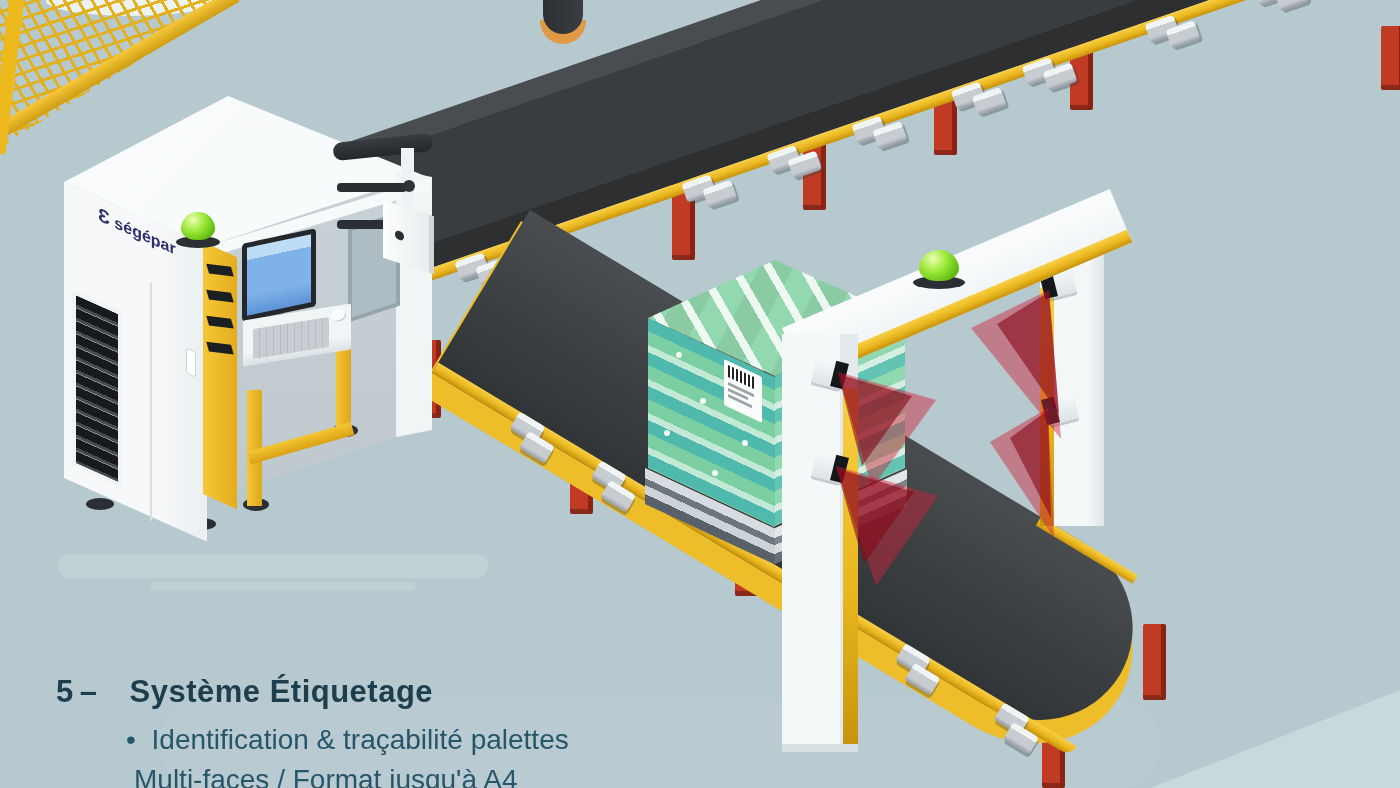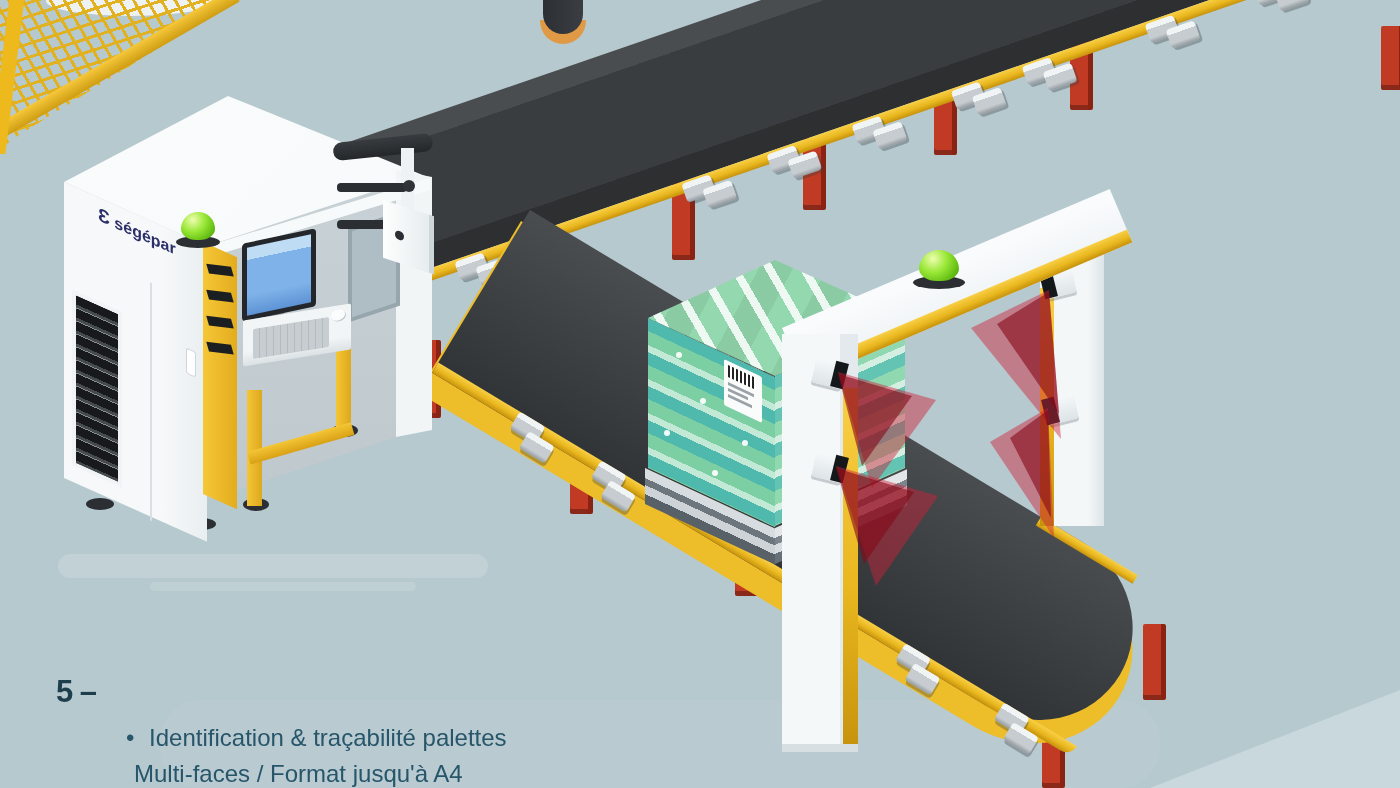--- a/index.html
+++ b/index.html
@@ -12,21 +12,21 @@
   .m2{left:18px;top:12px;}
   .dome{border-radius:50% 50% 46% 46%/62% 62% 40% 40%;background:radial-gradient(circle at 35% 28%,#eefdb0,#9ae838 40%,#63bd12 75%,#4d9a0a);}
   .base{background:#2b2f33;border-radius:50%;}
   .dotw{width:6px;height:6px;border-radius:50%;background:#fff;opacity:.92;}
   .beamL{position:absolute;inset:0;background:rgba(206,32,56,.46);}
   .beamC{position:absolute;inset:0;background:rgba(134,8,24,.6);}
   .scanbody{background:linear-gradient(180deg,#f6f9fa,#dde4e7);border-radius:3px;box-shadow:0 3px 0 rgba(110,120,126,.35);}
   .lens{background:#15181b;}
   .caption{color:var(--text-color,#1d3e4d);}
   .cap-head{font-size:31px;font-weight:700;letter-spacing:.5px;white-space:nowrap;}
-  .cap-line{font-size:24px;font-weight:400;color:#27556a;white-space:nowrap;}
+  .cap-line{font-size:28px;font-weight:400;color:#27556a;white-space:nowrap;}
   .logo{font-weight:700;color:var(--logo-navy,#2b3069);white-space:nowrap;}
 </style>
 </head>
 <body>
 
 <div id="stage">
 
   <div class="a" style="left:58px;top:554px;width:430px;height:24px;border-radius:12px;background:rgba(255,255,255,.16);"></div>
   <div class="a" style="left:150px;top:582px;width:266px;height:9px;border-radius:5px;background:rgba(255,255,255,.13);"></div>
   <div class="a" style="left:160px;top:700px;width:1000px;height:88px;border-radius:40px;background:rgba(255,255,255,.05);"></div>
@@ -232,20 +232,21 @@
   </div>
   <div class="a" style="left:828px;top:456px;width:118px;height:134px;z-index:45;">
     <div class="beamL" style="clip-path:polygon(8px 10px,110px 40px,48px 130px);"></div>
     <div class="beamC" style="clip-path:polygon(8px 12px,86px 36px,36px 108px);"></div>
   </div>
 
   <div class="a caption" style="left:56px;top:674px;z-index:60;">
     <div class="cap-head" style="display:flex;align-items:baseline;">
       <span>5</span>
       <span style="margin:0 6px;">–</span>
+      <span style="margin-left:26px;">Système Étiquetage</span>
     </div>
     <div class="cap-line" style="margin:14px 0 0 70px;">
       <span>•</span>
       <span style="margin-left:8px;">Identification &amp; traçabilité palettes</span>
     </div>
     <div class="cap-line" style="margin:8px 0 0 70px;">
       <span style="margin-left:8px;">Multi-faces / Format jusqu'à A4</span>
     </div>
   </div>
 

